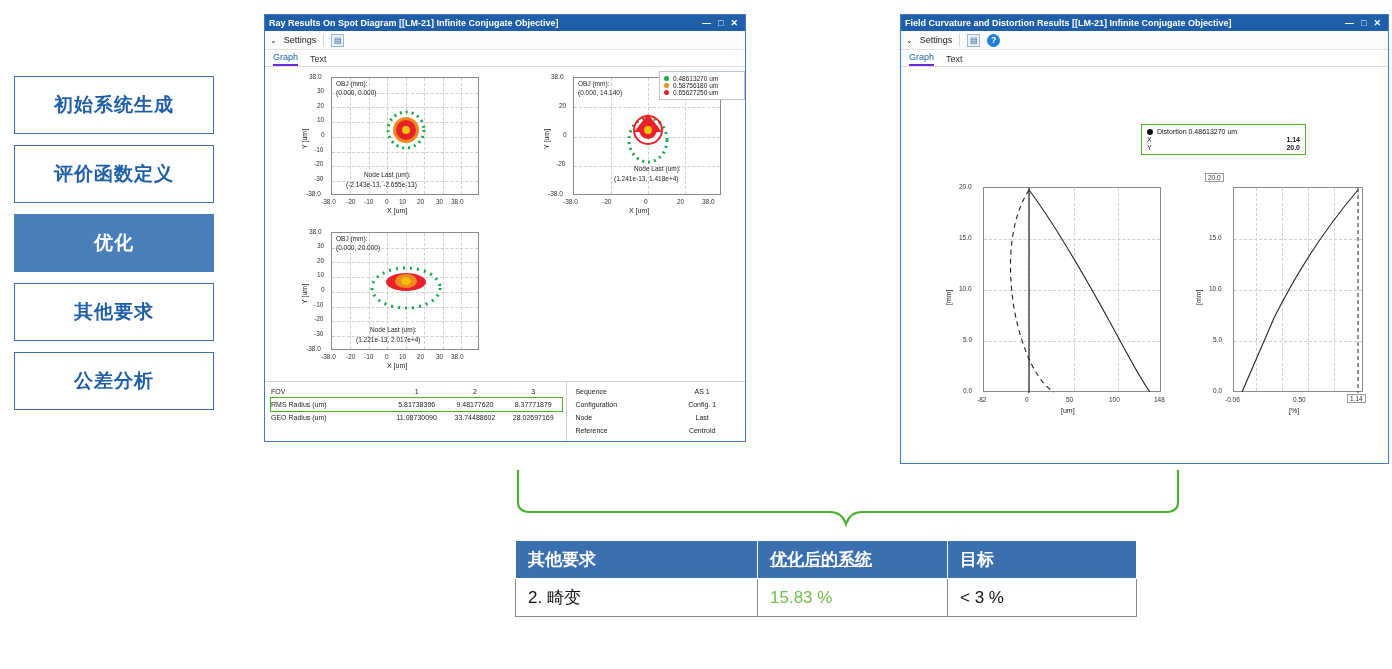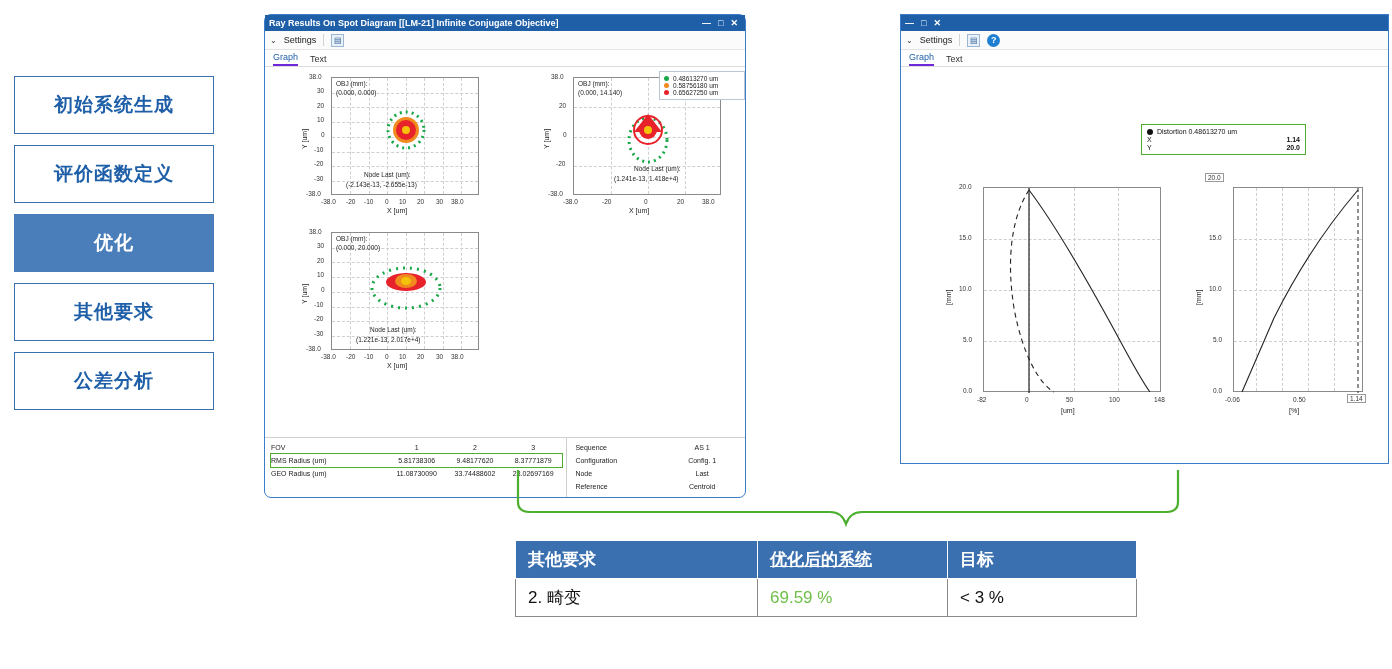--- a/index.html
+++ b/index.html
@@ -48,21 +48,21 @@
   .help-icon {
     width:13px;height:13px;border-radius:50%;background:#1f7fd0;color:#fff;
     font-size:9px;font-weight:bold;display:flex;align-items:center;justify-content:center;
   }
   .win-tabs { height:17px; display:flex; align-items:flex-end; gap:12px; padding:0 8px;
               font-size:9px; border-bottom:1px solid #dcdcdc; }
   .win-tabs .tab { padding-bottom:2px; color:#333; }
   .win-tabs .tab.sel { color:#1f5fa8; border-bottom:2px solid #6d28d9; }
 
   
-  #spotWin { left:264px; top:14px; width:482px; height:484px;border-radius:7px; }
+  #spotWin { left:264px; top:14px; width:482px; height:428px; }
   .spot-body { position:relative; height:311px; }
   .panel { position:absolute; }
   .axbox { position:absolute; border:1px solid #8a8a8a; background:#ffffff; }
   .gridline { position:absolute; background:#d8d8d8; }
   .gridline.dash {
     background:none;
     border-left:1px dashed #cfcfcf;
   }
   .gridline.dashh { background:none; border-top:1px dashed #cfcfcf; }
   .tick { position:absolute; font-size:6.5px; color:#333; }
@@ -357,20 +357,21 @@
       <div class="kv">
         <span class="k">Reference</span>
         <span class="v">Centroid</span>
       </div>
     </div>
   </div>
 </div>
 
 <div class="win" id="fieldWin">
   <div class="win-title">
+    <span class="t">Field Curvature and Distortion Results [[LM-21] Infinite Conjugate Objective]</span>
     <span class="win-btns">
       <span>—</span>
       <span>□</span>
       <span>✕</span>
     </span>
   </div>
   <div class="win-toolbar">
     <span class="chev">⌄</span>
     <span>Settings</span>
     <span class="tb-sep"></span>
@@ -469,17 +470,17 @@
   <thead>
     <tr>
       <th class="c1">其他要求</th>
       <th class="c2">优化后的系统</th>
       <th>目标</th>
     </tr>
   </thead>
   <tbody>
     <tr>
       <td class="c1">2. 畸变</td>
-      <td class="c2 green">69.59 %</td>
+      <td class="c2 green">15.83 %</td>
       <td>&lt; 3 %</td>
     </tr>
   </tbody>
 </table>
 
 </body></html>

